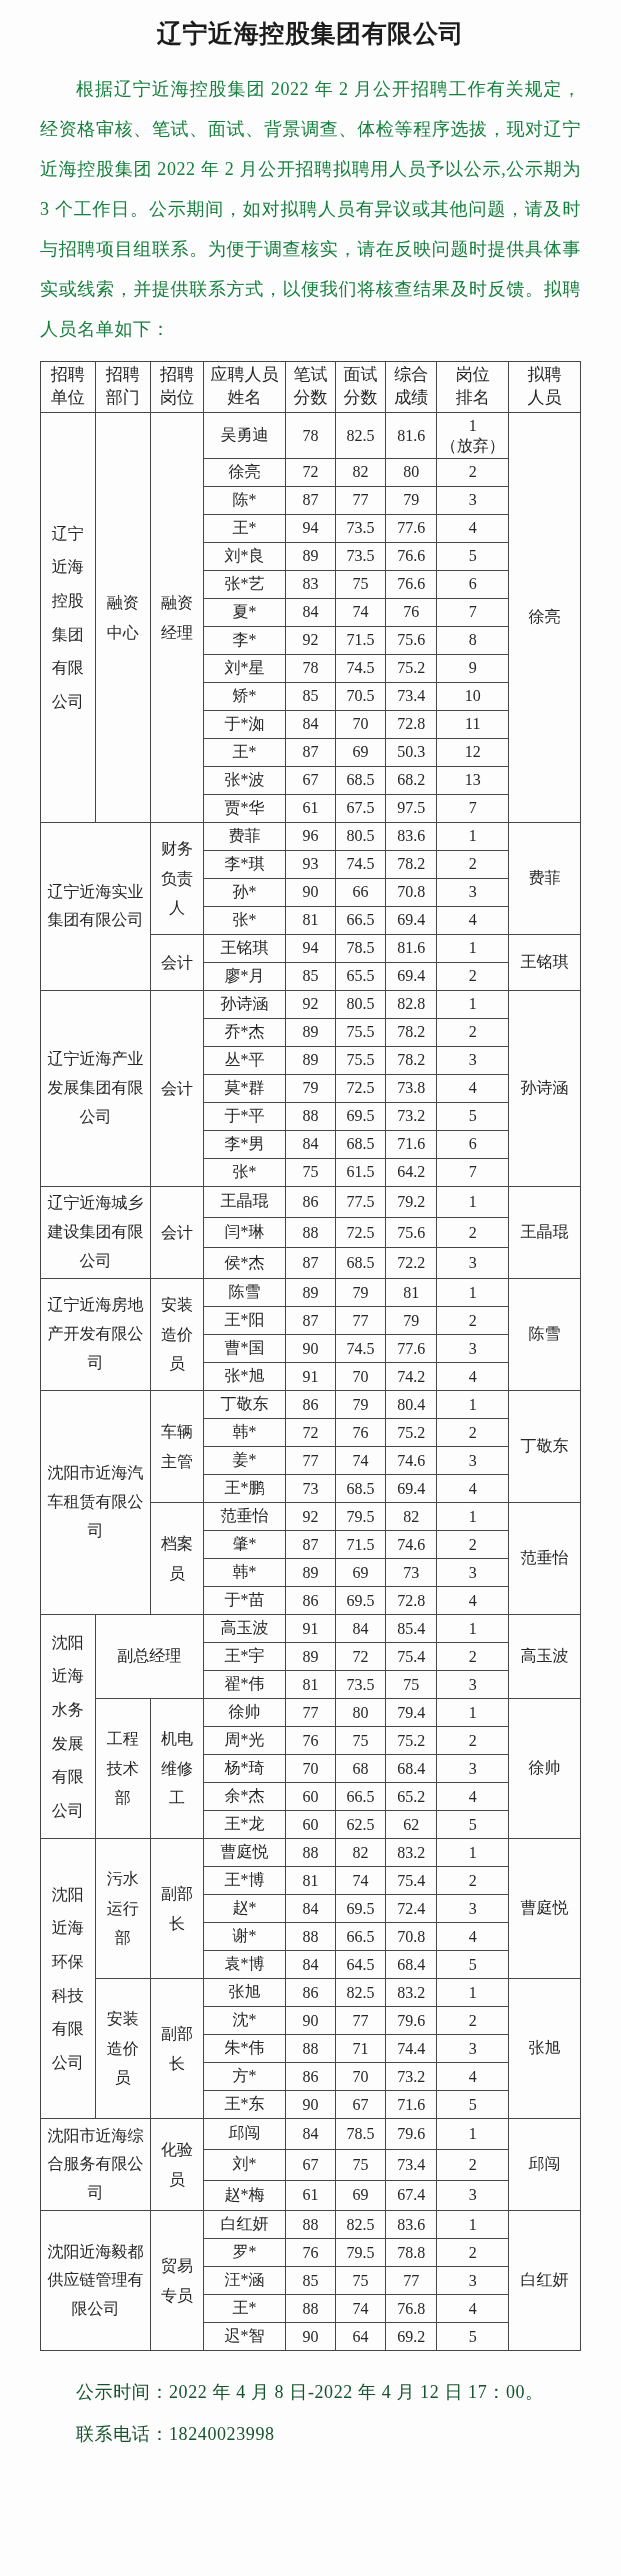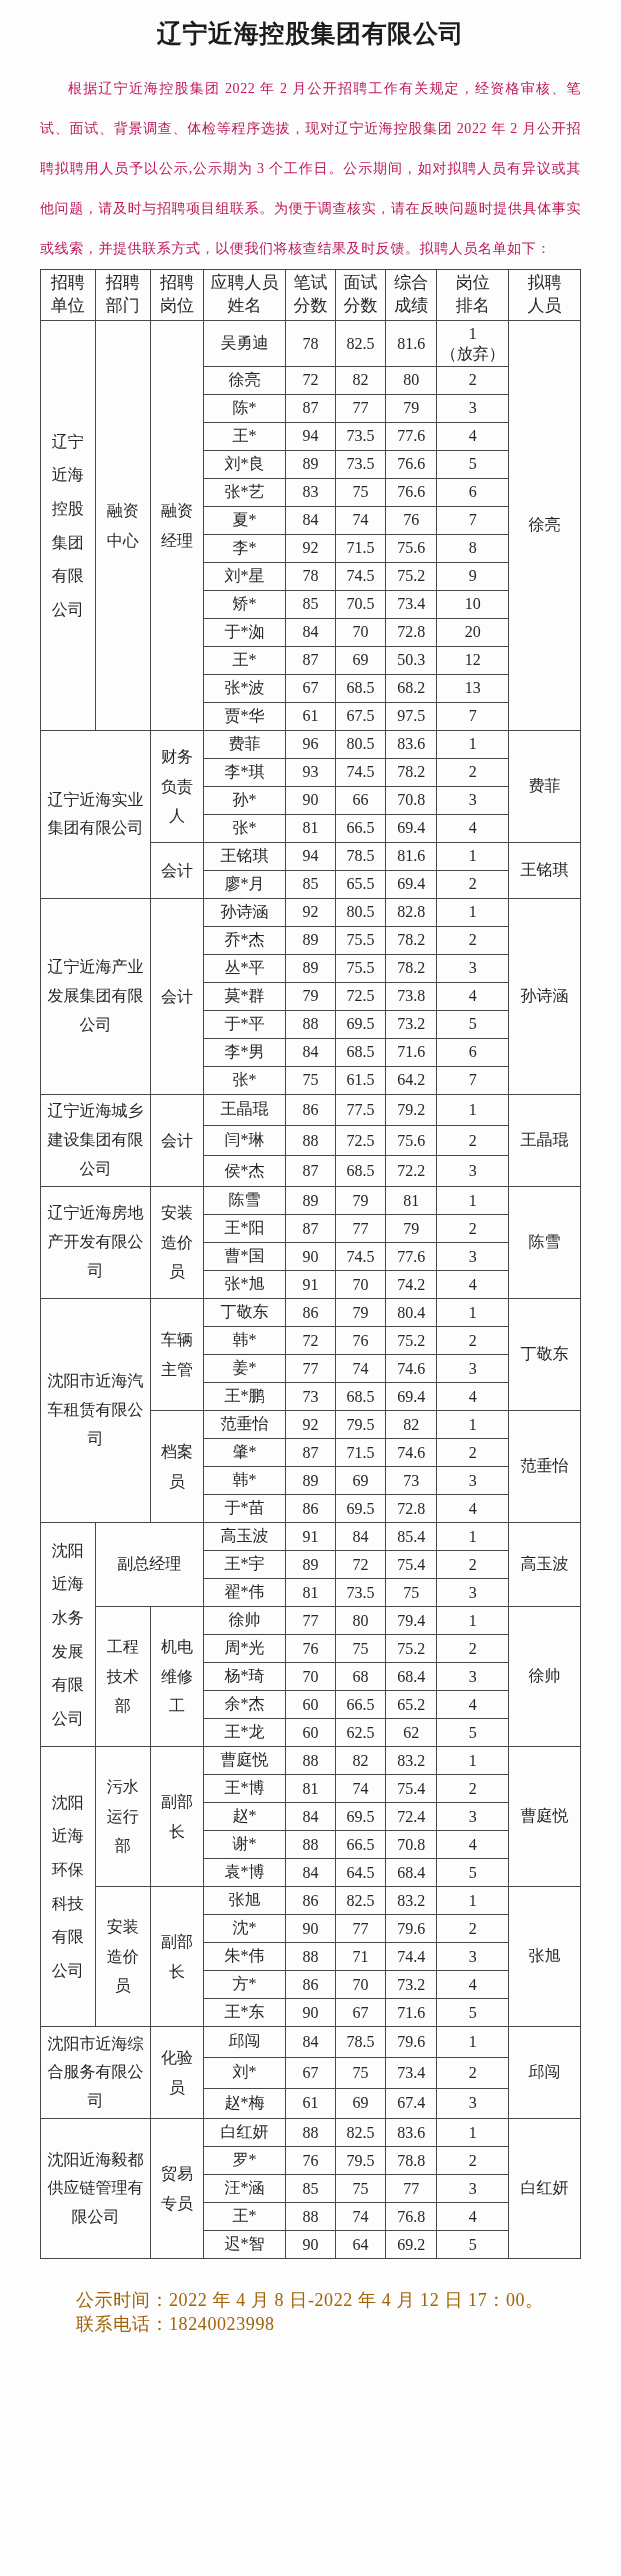--- a/index.html
+++ b/index.html
@@ -16,29 +16,30 @@
     font-family:"Liberation Sans","DejaVu Sans",sans-serif;
     font-weight:bold;
     font-size:25px;
     line-height:1.3;
     color:#1c1c1c;
     letter-spacing:0.6px;
   }
   .title.second { margin-top:13.2px; }
   .intro {
     margin-top:19px;
-    font-size:14px;
+    font-size:18px;
     line-height:40px;
     text-indent:2em;
     text-align:justify;
-    color:#be185d;
+    color:#15803d;
     letter-spacing:0.6px;
   }
   table.roster {
     width:100%;
+    margin-top:12px;
     border-collapse:collapse;
     table-layout:fixed;
     border:1.8px solid #3d3d3d;
   }
   .roster th, .roster td {
     border:1.2px solid #474747;
     text-align:center;
     vertical-align:middle;
     font-size:16px;
     color:#262626;
@@ -48,26 +49,26 @@
   .roster thead th { height:47px; font-weight:normal; font-size:17px; line-height:1.35; }
   .roster tbody td { height:28px; }
   .hdr-wrap { display:inline-block; width:2.4em; margin:0 auto; }
   .hdr-wide { display:inline-block; width:4.6em; margin:0 auto; }
   .narrow { width:2.35em; margin:0 auto; line-height:1.85; }
   .co-tall { width:2.35em; margin:0 auto; line-height:2.1; }
   .co-wide { width:6.3em; margin:0 auto; line-height:1.8; }
   .rank-note { display:block; line-height:1.25; }
   .footer-line {
     font-size:18px;
-    color:#a16207;
+    color:#14532d;
     margin-left:2em;
     letter-spacing:0.6px;
   }
   .footer-line.first { margin-top:29px; }
-  .footer-line.second { }
+  .footer-line.second { margin-top:18px; }
 </style>
 </head>
 <body>
 
 <div class="page">
   <div class="title">辽宁近海控股集团有限公司</div>
   <p class="intro">根据辽宁近海控股集团 2022 年 2 月公开招聘工作有关规定，经资格审核、笔试、面试、背景调查、体检等程序选拔，现对辽宁近海控股集团 2022 年 2 月公开招聘拟聘用人员予以公示,公示期为 3 个工作日。公示期间，如对拟聘人员有异议或其他问题，请及时与招聘项目组联系。为便于调查核实，请在反映问题时提供具体事实或线索，并提供联系方式，以便我们将核查结果及时反馈。拟聘人员名单如下：</p>
 
   <table class="roster">
     <colgroup>
@@ -195,21 +196,21 @@
           <td>
             <span class="rank-note">10</span>
           </td>
         </tr>
         <tr>
           <td>于*洳</td>
           <td>84</td>
           <td>70</td>
           <td>72.8</td>
           <td>
-            <span class="rank-note">20</span>
+            <span class="rank-note">11</span>
           </td>
         </tr>
         <tr>
           <td>王*</td>
           <td>87</td>
           <td>69</td>
           <td>50.3</td>
           <td>
             <span class="rank-note">12</span>
           </td>

